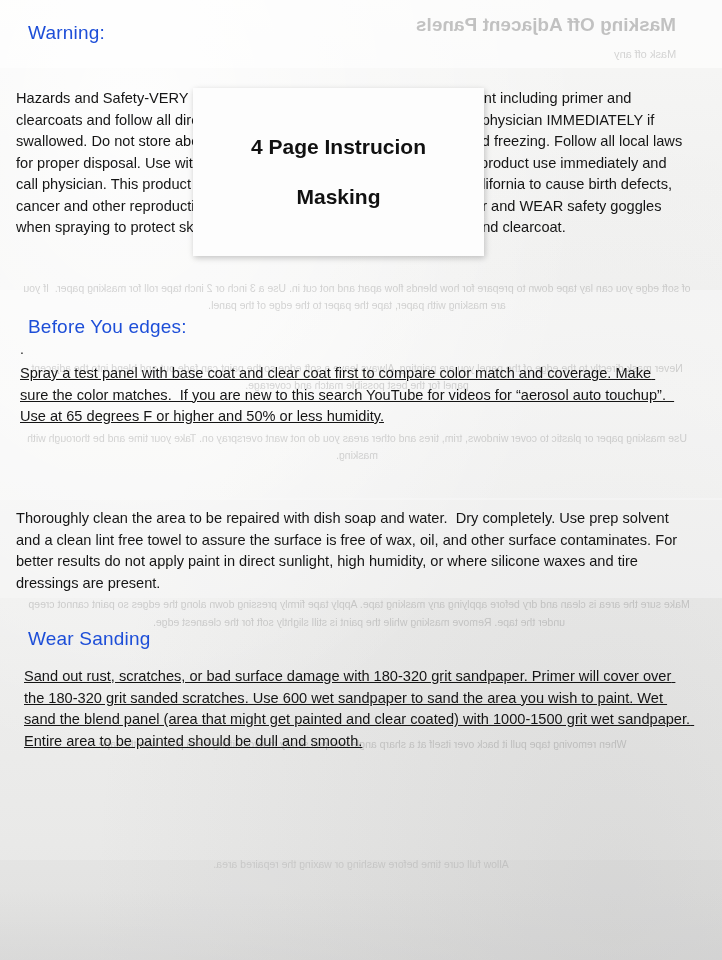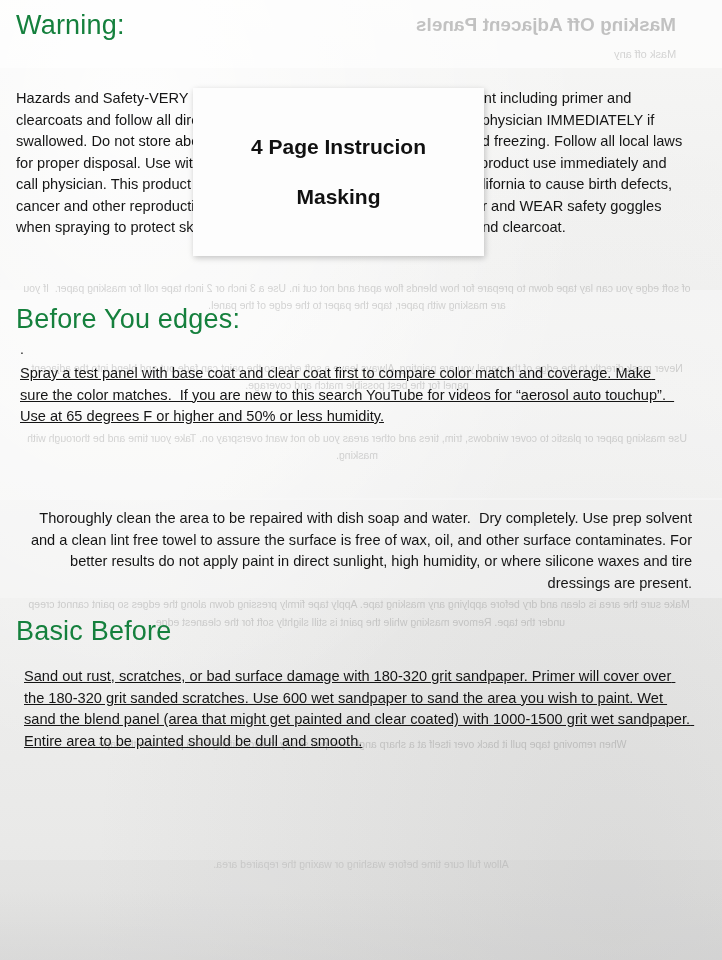--- a/index.html
+++ b/index.html
@@ -97,44 +97,44 @@
 
   
   .content {
     position: absolute;
     inset: 0;
     padding: 0;
   }
 
   h2.heading {
     position: absolute;
-    margin: 0;
+    margin: 12px;
     font-weight: normal;
-    font-size: 27px;
+    font-size: 19px;
     letter-spacing: 0.2px;
-    color: #15803d;
+    color: #1d4ed8;
   }
 
   .para {
     position: absolute;
     font-size: 14.6px;
     line-height: 21.5px;
     color: #151515;
     white-space: pre-wrap;
   }
 
   #warning-heading   { top: 10px;  left: 16px; }
   #warning-text      { top: 88px;  left: 16px; width: 676px; }
 
   #before-heading    { top: 304px; left: 16px; }
   #before-dot        { top: 342px; left: 20px; font-size: 14px; line-height: 14px; color:#222; }
   #before-text       { top: 363px; left: 20px; width: 660px; text-decoration: underline; }
 
   #surface-heading   { top: 456px; left: 16px; }
-  #surface-text      { top: 508px; left: 16px; width: 676px; text-align: right; }
+  #surface-text      { top: 508px; left: 16px; width: 676px; }
 
   #sanding-heading   { top: 616px; left: 16px; }
   #sanding-text      { top: 666px; left: 24px; width: 668px; text-decoration: underline; }
   #sanding-text-2    { top: 775px; left: 26px; width: 652px; }
 
   
   .manual-card {
     position: absolute;
     top: 88px;
     left: 193px;
@@ -187,21 +187,21 @@
 
   <h2 class="heading" id="warning-heading">Warning:</h2>
   <div class="para" id="warning-text">Hazards and Safety-VERY IMPORTANT. Read all labels on touch-up paint including primer and clearcoats and follow all directions. Keep out of reach of children. Call a physician IMMEDIATELY if swallowed. Do not store above 120F. DO NOT STORE IN CAR and avoid freezing. Follow all local laws for proper disposal. Use with adequate ventilation. If you feel dizzy stop product use immediately and call physician. This product contains chemicals known to the State of California to cause birth defects, cancer and other reproductive harm. Wear an automotive paint respirator and WEAR safety goggles when spraying to protect skin and eyes. This includes the primer, paint and clearcoat.</div>
 
   <h2 class="heading" id="before-heading">Before You edges:</h2>
   <div class="para" id="before-dot">.</div>
   <div class="para" id="before-text">Spray a test panel with base coat and clear coat first to compare color match and coverage. Make sure the color matches.  If you are new to this search YouTube for videos for “aerosol auto touchup”.  Use at 65 degrees F or higher and 50% or less humidity.</div>
 
   <div class="para" id="surface-text">Thoroughly clean the area to be repaired with dish soap and water.  Dry completely. Use prep solvent and a clean lint free towel to assure the surface is free of wax, oil, and other surface contaminates. For better results do not apply paint in direct sunlight, high humidity, or where silicone waxes and tire dressings are present.</div>
 
-  <h2 class="heading" id="sanding-heading">Basic Before</h2>
+  <h2 class="heading" id="sanding-heading">Wear Sanding</h2>
   <div class="para" id="sanding-text">Sand out rust, scratches, or bad surface damage with 180-320 grit sandpaper. Primer will cover over the 180-320 grit sanded scratches. Use 600 wet sandpaper to sand the area you wish to paint. Wet sand the blend panel (area that might get painted and clear coated) with 1000-1500 grit wet sandpaper. Entire area to be painted should be dull and smooth.</div>
 
 </div>
 
 <div class="manual-card">
   <div class="mc-line mc-line-1">4 Page Instrucion</div>
   <div class="mc-line mc-line-2">Masking</div>
 </div>
 
 <div class="bottom-shadow"></div>

